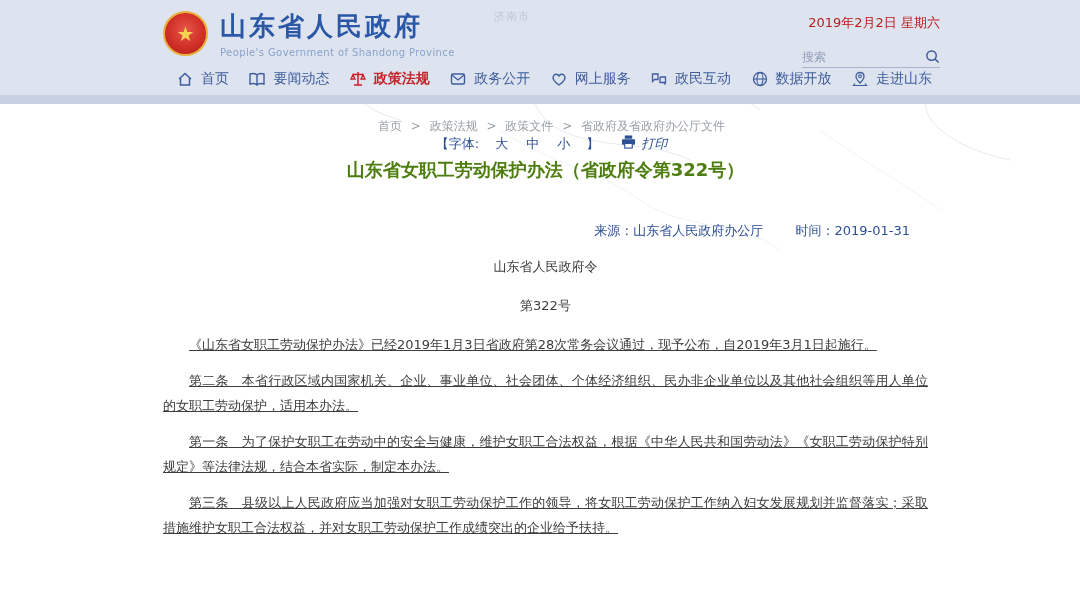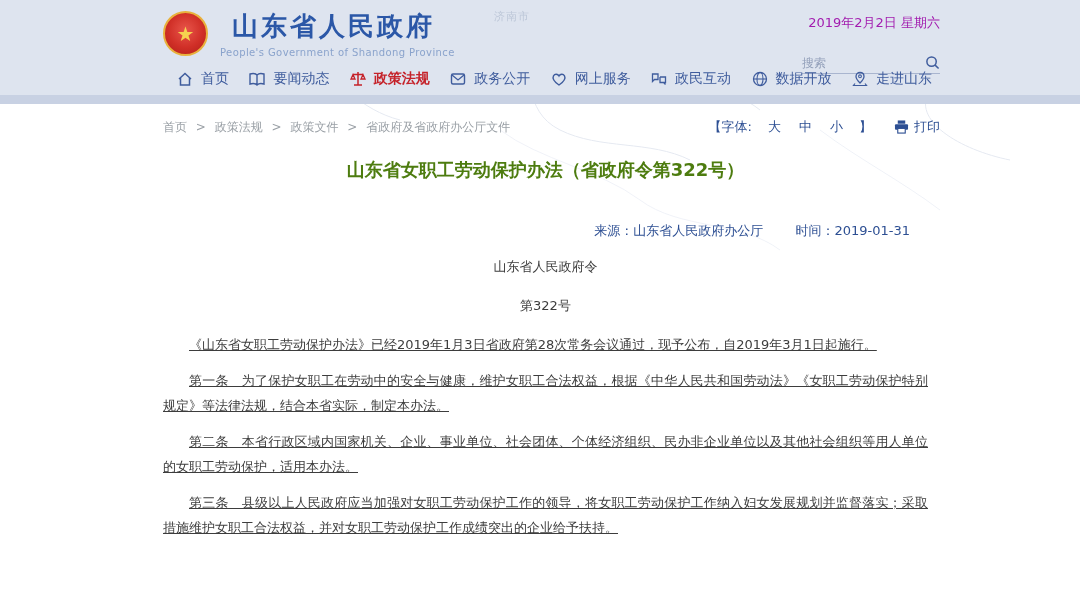--- a/index.html
+++ b/index.html
@@ -15,47 +15,47 @@
   .wm-city { position:absolute; top:9px; left:494px; font-size:11px; color:#bdc7d8; letter-spacing:1px; }
 
   .brand { position:absolute; left:163px; top:9px; display:flex; align-items:center; gap:12px; }
   .emblem {
     width:45px; height:45px; border-radius:50%;
     background: radial-gradient(circle at 50% 42%, #e8554a 0%, #d02f27 55%, #b01e18 100%);
     border:2px solid #e9b13c;
     display:flex; align-items:center; justify-content:center;
     color:#f6d34f; font-size:20px; line-height:1;
   }
-  .brand-text .cn { font-size:26px; font-weight:bold; color:#2b57a7; letter-spacing:3px;margin-left:12px; }
+  .brand-text .cn { font-size:26px; font-weight:bold; color:#2b57a7; letter-spacing:3px; }
   .brand-text .en { font-size:10px; color:#8aa3cc; margin-top:3px; letter-spacing:.4px; }
 
   .right-col { position:absolute; right:140px; top:14px; width:220px; text-align:right; }
-  .date { font-size:13px; color:#a21caf; }
-  .search { width:138px; margin-left:auto; margin-top:23px; border-bottom:1px solid #a9b5cf;
+  .date { font-size:13px; color:#b91c1c; }
+  .search { width:138px; margin-left:auto; margin-top:17px; border-bottom:1px solid #a9b5cf;
             display:flex; align-items:center; justify-content:space-between; padding-bottom:3px; }
   .search input { border:none; background:transparent; outline:none; width:105px;
                   font-size:12px; color:#55627f; font-family:inherit; }
   .search input::placeholder { color:#93a0ba; }
   .search svg { display:block; }
 
   .nav { position:absolute; left:170px; top:62px; width:768px; height:33px;
          display:flex; justify-content:space-between; align-items:center; }
   .nav-item { display:flex; align-items:center; gap:7px; color:#3f5c9d;
               font-size:14px; cursor:pointer; white-space:nowrap; padding:0 6px; }
   .nav-item svg { display:block; }
   .nav-item.active { color:#c5222a; font-weight:bold; }
 
   
   .crumb-row { position:absolute; top:118px; left:163px; width:777px;
-               display:flex; justify-content:space-between; align-items:center; }
+               display:flex; justify-content:space-between; align-items:center;flex-direction:column; }
   .breadcrumb { font-size:12px; color:#9aa0a6; }
   .breadcrumb .sep { margin:0 5px; }
   .tools { display:flex; align-items:center; gap:14px; font-size:13px; color:#2d4f93; }
   .tools .size { cursor:pointer; margin:0 2px; }
-  .tools .print { display:flex; align-items:center; gap:5px; margin-left:8px; cursor:pointer; }
+  .tools .print { display:flex; align-items:flex-start; gap:5px; margin-left:8px; cursor:pointer;font-style:italic; }
 
   .article { position:absolute; top:150px; left:163px; width:765px; }
   .art-title { text-align:center; font-size:18px; font-weight:bold; color:#4d7c0f; margin-top:8px; }
   .meta { text-align:right; font-size:13px; color:#2d4f93; margin-top:40px; padding-right:18px; }
   .meta .time { margin-left:28px; }
 
   .doc { margin-top:14px; font-size:13px; color:#3d3d3d; line-height:25px; }
   .doc p { margin:11px 0; }
   .doc p.center { text-align:center; margin:14px 0; }
   .doc p.center.gap { margin-top:12px; }
@@ -193,18 +193,18 @@
 <div class="article">
   <div class="art-title">山东省女职工劳动保护办法（省政府令第322号）</div>
   <div class="meta">
     <span>来源：山东省人民政府办公厅</span>
     <span class="time">时间：2019-01-31</span>
   </div>
   <div class="doc">
     <p class="center gap">山东省人民政府令</p>
     <p class="center">第322号</p>
     <p class="indent">《山东省女职工劳动保护办法》已经2019年1月3日省政府第28次常务会议通过，现予公布，自2019年3月1日起施行。</p>
+    <p class="indent">第二条　本省行政区域内国家机关、企业、事业单位、社会团体、个体经济组织、民办非企业单位以及其他社会组织等用人单位的女职工劳动保护，适用本办法。</p>
     <p class="indent">第一条　为了保护女职工在劳动中的安全与健康，维护女职工合法权益，根据《中华人民共和国劳动法》《女职工劳动保护特别规定》等法律法规，结合本省实际，制定本办法。</p>
-    <p class="indent">第二条　本省行政区域内国家机关、企业、事业单位、社会团体、个体经济组织、民办非企业单位以及其他社会组织等用人单位的女职工劳动保护，适用本办法。</p>
     <p class="indent">第三条　县级以上人民政府应当加强对女职工劳动保护工作的领导，将女职工劳动保护工作纳入妇女发展规划并监督落实；采取措施维护女职工合法权益，并对女职工劳动保护工作成绩突出的企业给予扶持。</p>
 
   </div>
 </div>
 
 </body></html>

